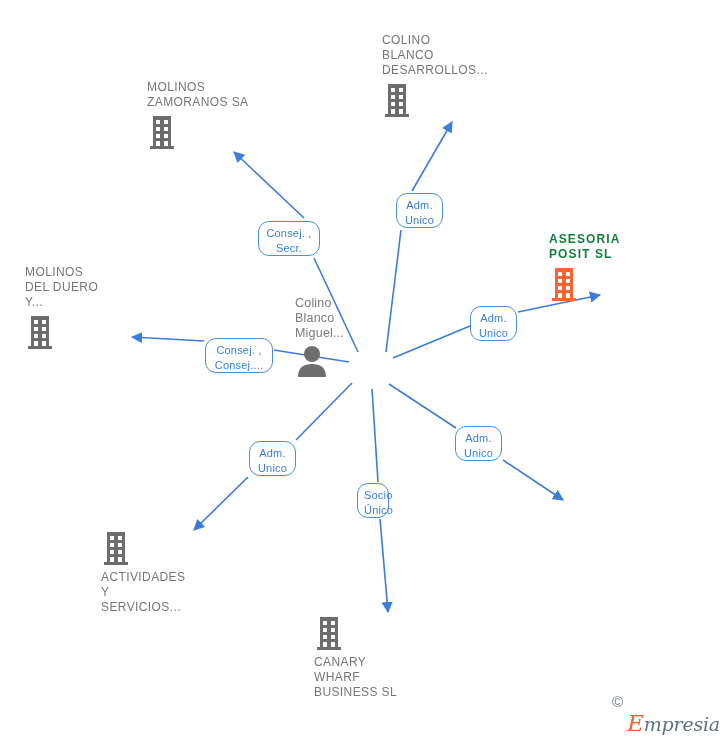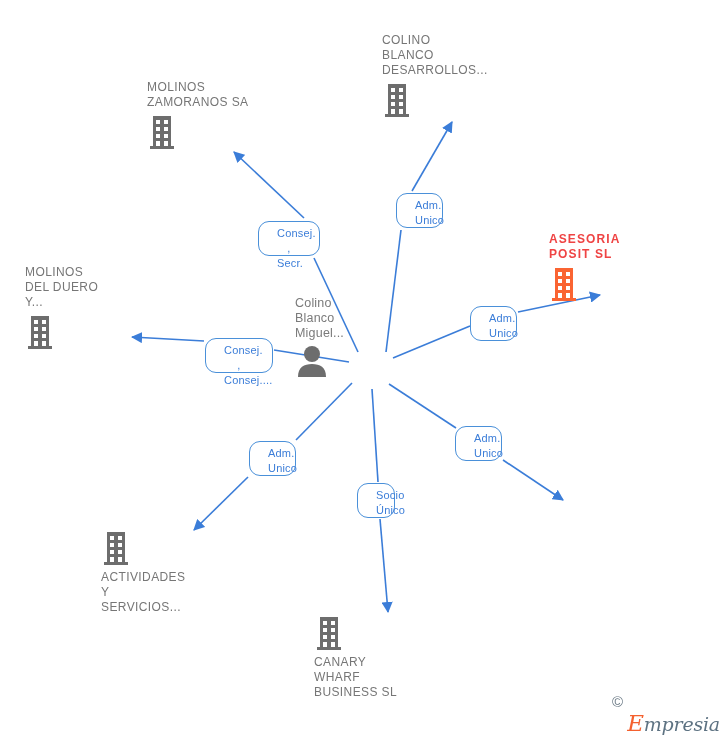--- a/index.html
+++ b/index.html
@@ -39,21 +39,21 @@
     font-size: 12px;
     line-height: 15px;
     color: #767676;
     letter-spacing: 0.4px;
     white-space: pre-line;
   }
   .node.label-above .node-label { margin-bottom: 4px; }
   .node.label-below .node-label { margin-top: 4px; }
 
   .node.highlight .node-label {
-    color: #ef4444;
+    color: #15803d;
     font-weight: bold;
     letter-spacing: 1.1px;
   }
 
   .node.person .node-label {
     color: #7a7a7a;
     letter-spacing: 0.2px;
     font-size: 12.5px;
   }
 
@@ -61,21 +61,21 @@
   .rel {
     position: absolute;
     box-sizing: border-box;
     background: #ffffff;
     border: 1px solid #4a90d9;
     border-radius: 11px;
     color: #3b7dd8;
     font-size: 11px;
     line-height: 15px;
     text-align: center;
-    padding: 4px 18px;
+    padding: 4px 6px;
     white-space: pre-line;
     letter-spacing: 0.2px;
   }
 
   
   #watermark {
     position: absolute;
     right: 8px;
     bottom: 6px;
     display: flex;

